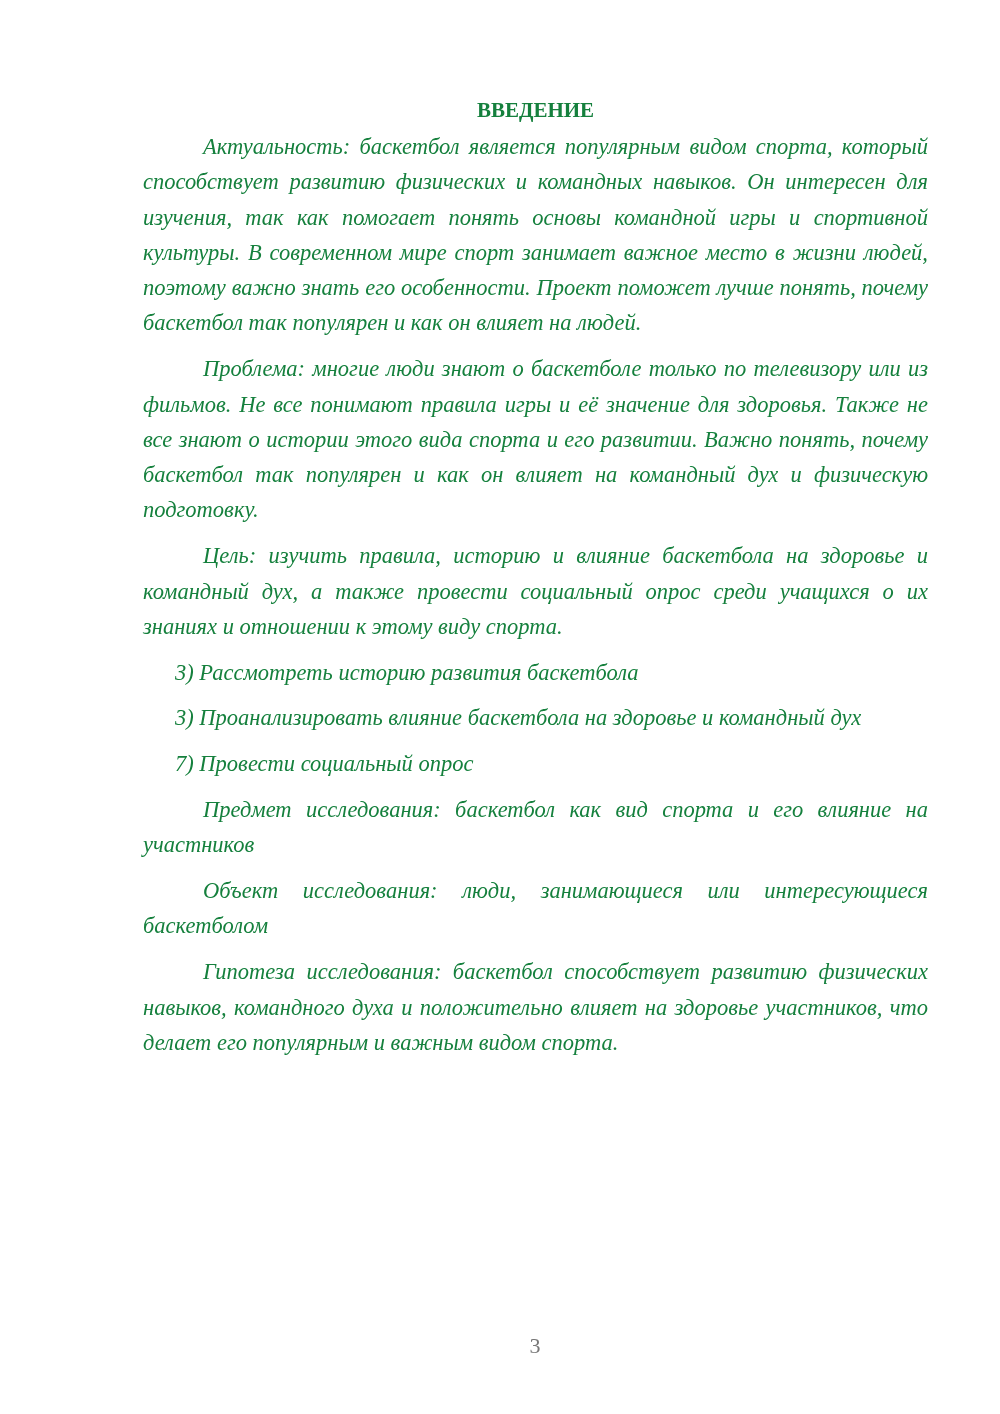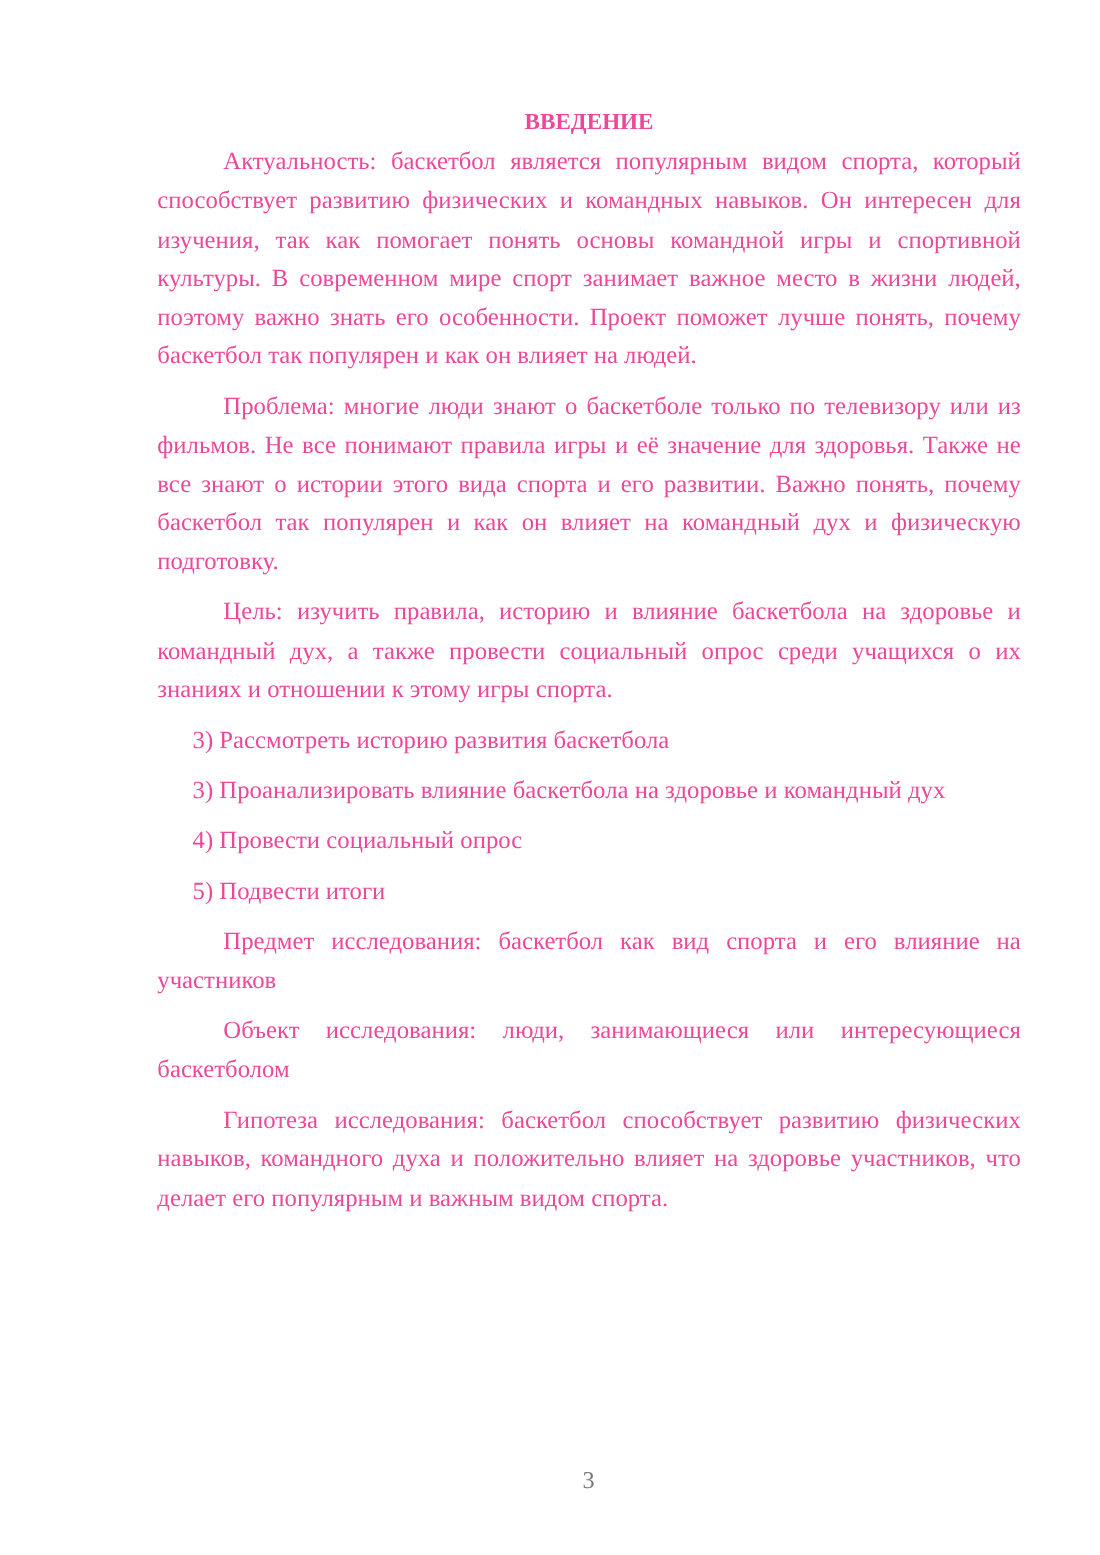--- a/index.html
+++ b/index.html
@@ -1,40 +1,39 @@
 <!DOCTYPE html>
 <html><head>
 <meta charset="utf-8">
 <style>
   html, body { margin: 0; padding: 0; background: #ffffff; }
   body { width: 1000px; height: 1414px; position: relative; overflow: hidden; }
   .page {
     position: absolute; left: 143px; top: 93px; width: 785px;
     font-family: "Liberation Serif", "DejaVu Serif", serif;
-    font-size: 22.5px; line-height: 35.3px; color: #ec4899;
+    font-size: 22.5px; line-height: 35.3px; color: #15803d;
   }
   .title { text-align: center; font-weight: bold; font-size: 21px; margin: 0 0 1px 0; line-height: 35px; }
-  p { margin: 0 0 10.5px 0; text-align: justify; text-indent: 60px; }
+  p { margin: 0 0 10.5px 0; text-align: justify; text-indent: 60px; font-style: italic; }
   p.last { margin-bottom: 0; }
   .task { text-indent: 32px; }
   .pagenum {
     position: absolute; left: 0; width: 1070px; top: 1333px; text-align: center;
     font-family: "Liberation Serif", "DejaVu Serif", serif; font-size: 22px; color: #777;
   }
 </style>
 </head>
 <body>
 
 <div class="page">
   <div class="title">ВВЕДЕНИЕ</div>
   <p>Актуальность: баскетбол является популярным видом спорта, который способствует развитию физических и командных навыков. Он интересен для изучения, так как помогает понять основы командной игры и спортивной культуры. В современном мире спорт занимает важное место в жизни людей, поэтому важно знать его особенности. Проект поможет лучше понять, почему баскетбол так популярен и как он влияет на людей.</p>
   <p>Проблема: многие люди знают о баскетболе только по телевизору или из фильмов. Не все понимают правила игры и её значение для здоровья. Также не все знают о истории этого вида спорта и его развитии. Важно понять, почему баскетбол так популярен и как он влияет на командный дух и физическую подготовку.</p>
-  <p>Цель: изучить правила, историю и влияние баскетбола на здоровье и командный дух, а также провести социальный опрос среди учащихся о их знаниях и отношении к этому игры спорта.</p>
+  <p>Цель: изучить правила, историю и влияние баскетбола на здоровье и командный дух, а также провести социальный опрос среди учащихся о их знаниях и отношении к этому виду спорта.</p>
   <p class="task">3) Рассмотреть историю развития баскетбола</p>
   <p class="task">3) Проанализировать влияние баскетбола на здоровье и командный дух</p>
-  <p class="task">4) Провести социальный опрос</p>
-  <p class="task">5) Подвести итоги</p>
+  <p class="task">7) Провести социальный опрос</p>
   <p>Предмет исследования: баскетбол как вид спорта и его влияние на участников</p>
   <p>Объект исследования: люди, занимающиеся или интересующиеся баскетболом</p>
   <p class="last">Гипотеза исследования: баскетбол способствует развитию физических навыков, командного духа и положительно влияет на здоровье участников, что делает его популярным и важным видом спорта.</p>
 </div>
 
 <div class="pagenum">3</div>
 
 </body></html>

